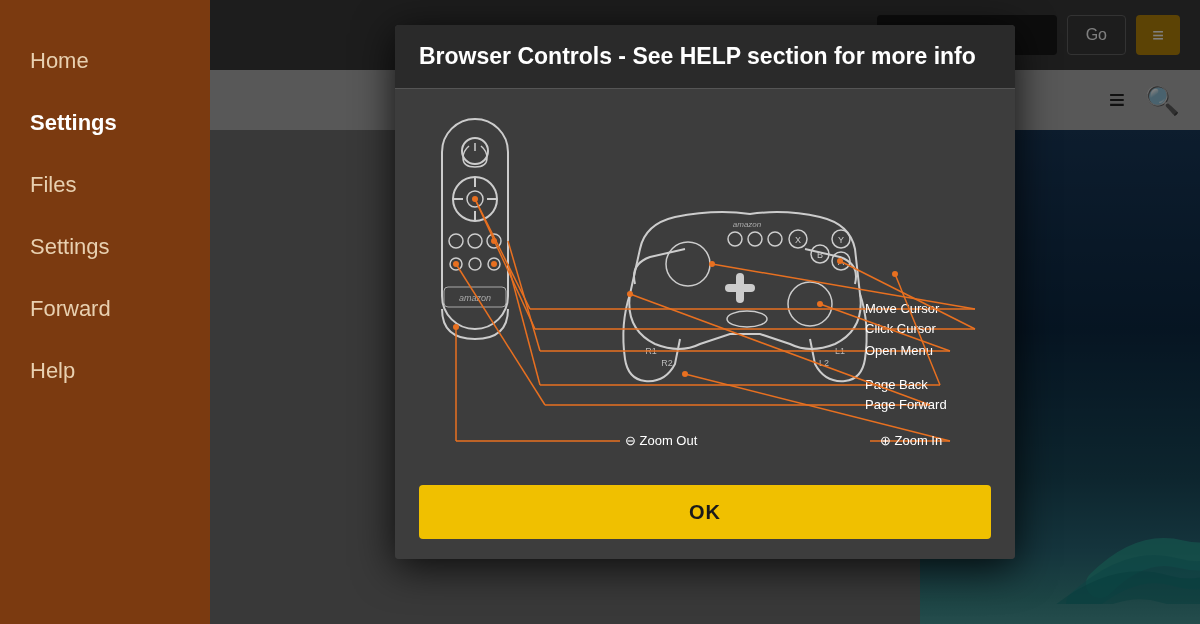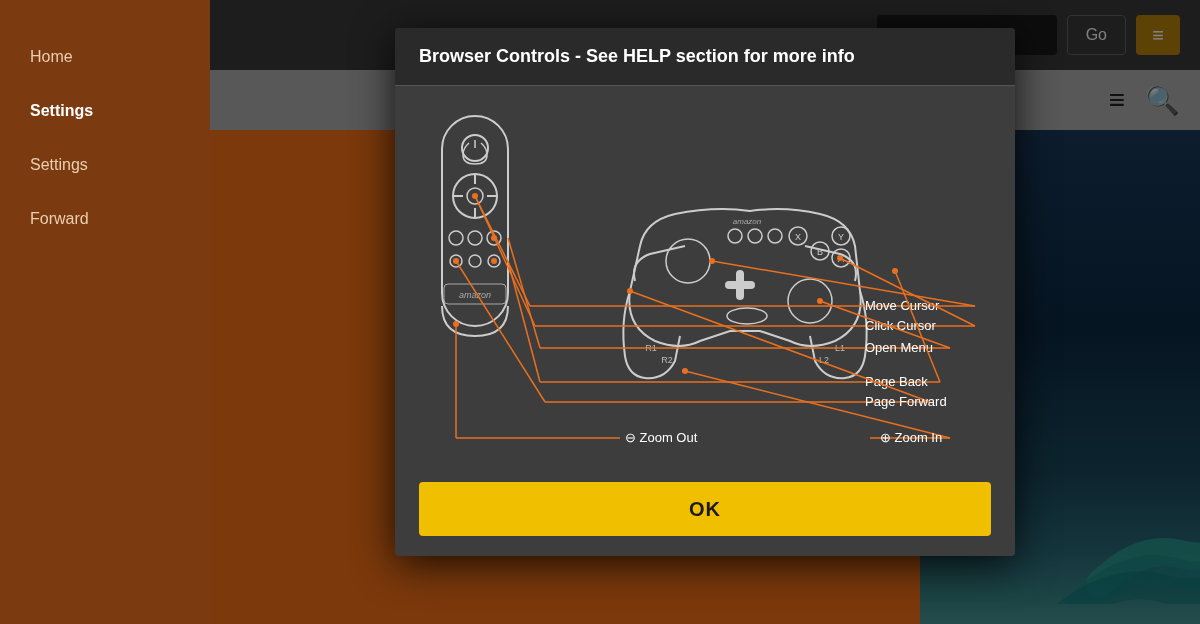--- a/index.html
+++ b/index.html
@@ -18,32 +18,32 @@
       height: 100%;
       background-color: #7B3A10;
       display: flex;
       flex-direction: column;
       padding: 30px 0;
       flex-shrink: 0;
     }
     .sidebar-item {
       padding: 18px 30px;
       color: #e8d0b0;
-      font-size: 16px;
+      font-size: 22px;
       cursor: pointer;
     }
     .sidebar-item.active {
       color: #ffffff;
       font-weight: bold;
     }
 
     
     #main {
       flex: 1;
-      background-color: #f97316;
+      background-color: #737373;
       position: relative;
     }
 
     
     #topbar {
       height: 70px;
       background-color: #3a3a3a;
       display: flex;
       align-items: center;
       justify-content: flex-end;
@@ -137,21 +137,21 @@
       overflow: hidden;
       box-shadow: 0 8px 40px rgba(0,0,0,0.8);
       position: relative;
       top: -20px;
     }
 
     #modal-header {
       background: #2a2a2a;
       padding: 18px 24px;
       color: white;
-      font-size: 18px;
+      font-size: 23px;
       font-weight: bold;
       border-bottom: 1px solid #555;
     }
 
     #modal-body {
       padding: 20px 24px;
       background: #3d3d3d;
       min-height: 380px;
       display: flex;
       align-items: center;
@@ -191,22 +191,24 @@
       height: 100%;
       overflow: visible;
     }
   </style>
 </head>
 <body>
 
 <div id="sidebar">
   <div class="sidebar-item">Home</div>
   <div class="sidebar-item active">Settings</div>
+  <div class="sidebar-item">Files</div>
   <div class="sidebar-item">Settings</div>
   <div class="sidebar-item">Forward</div>
+  <div class="sidebar-item">Help</div>
 </div>
 
 <div id="main">
 
   <div id="topbar">
     <input id="search-box" type="text" placeholder="" style="">
     <button id="go-btn">Go</button>
     <button id="menu-btn">≡</button>
   </div>
 

